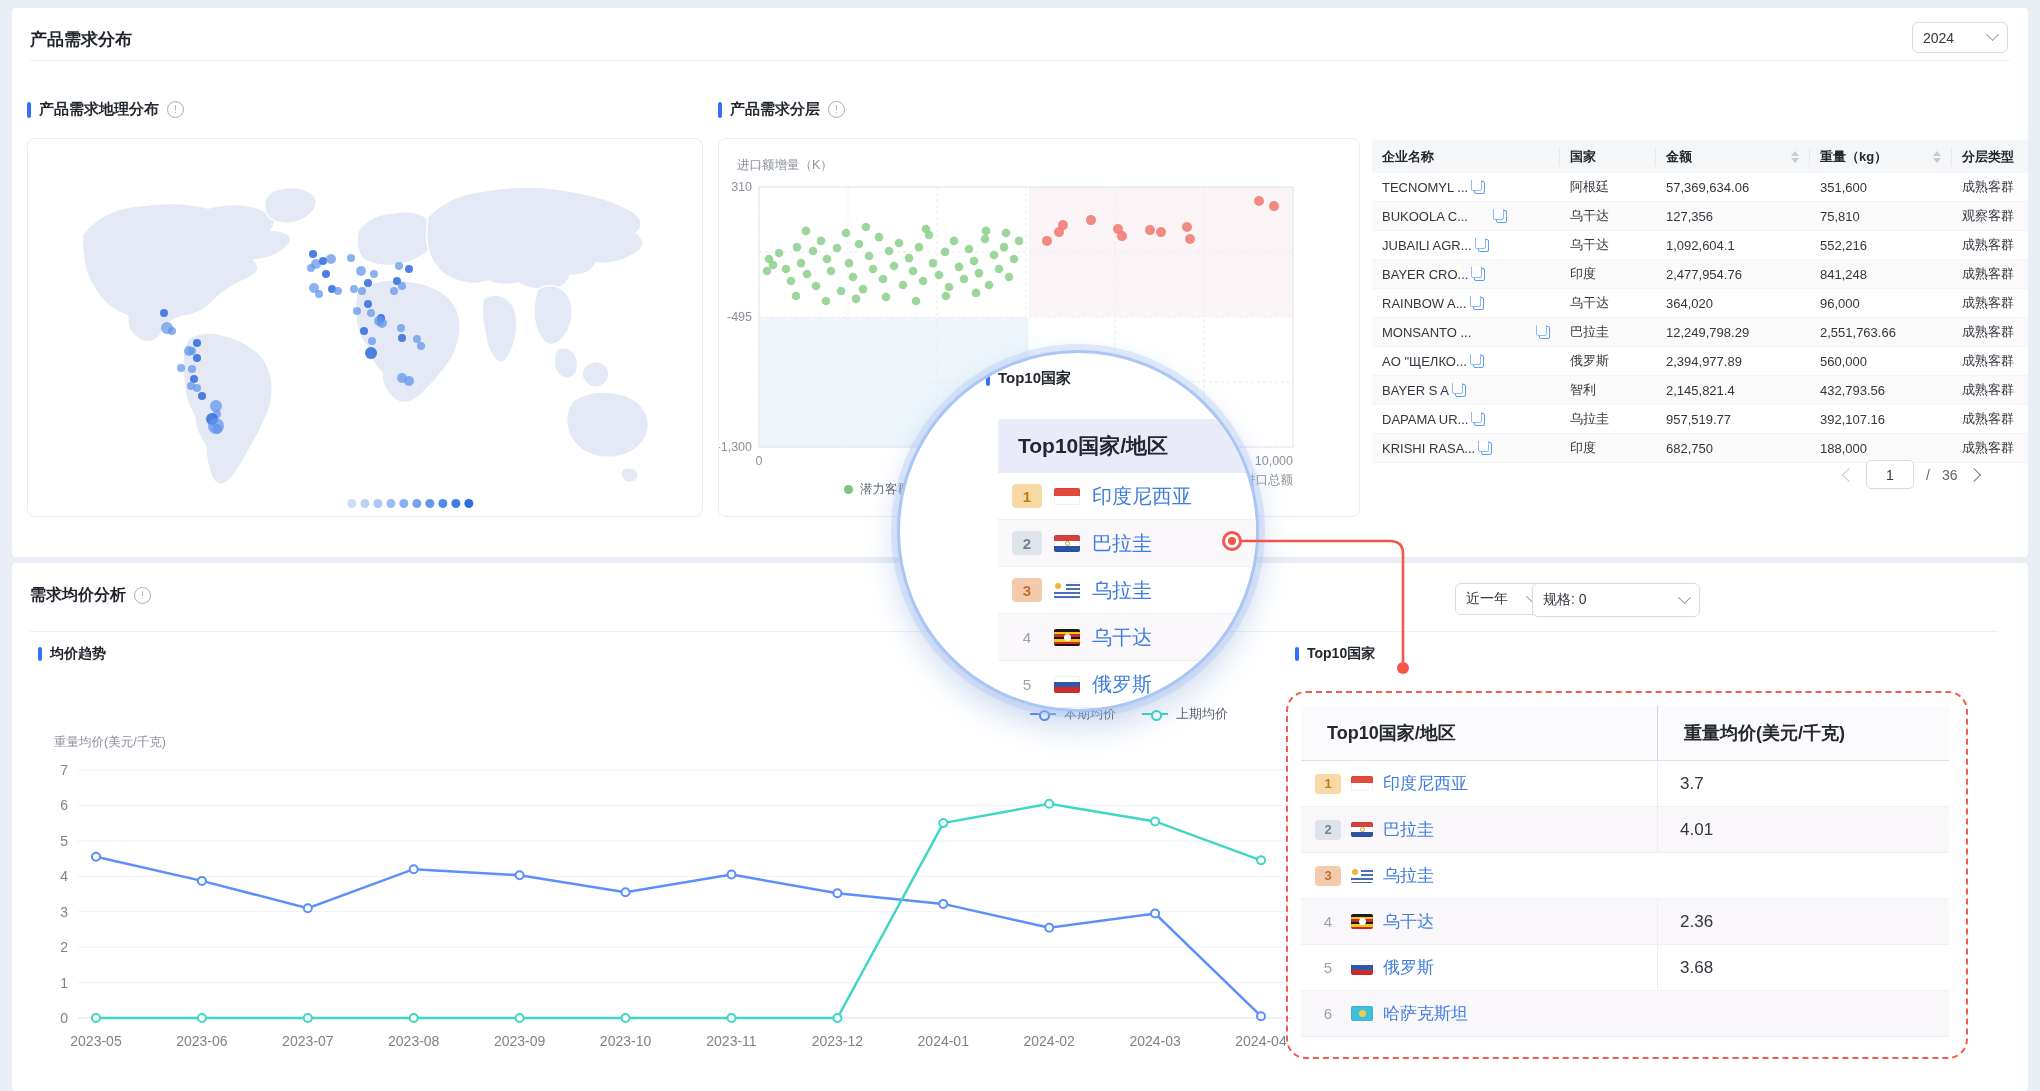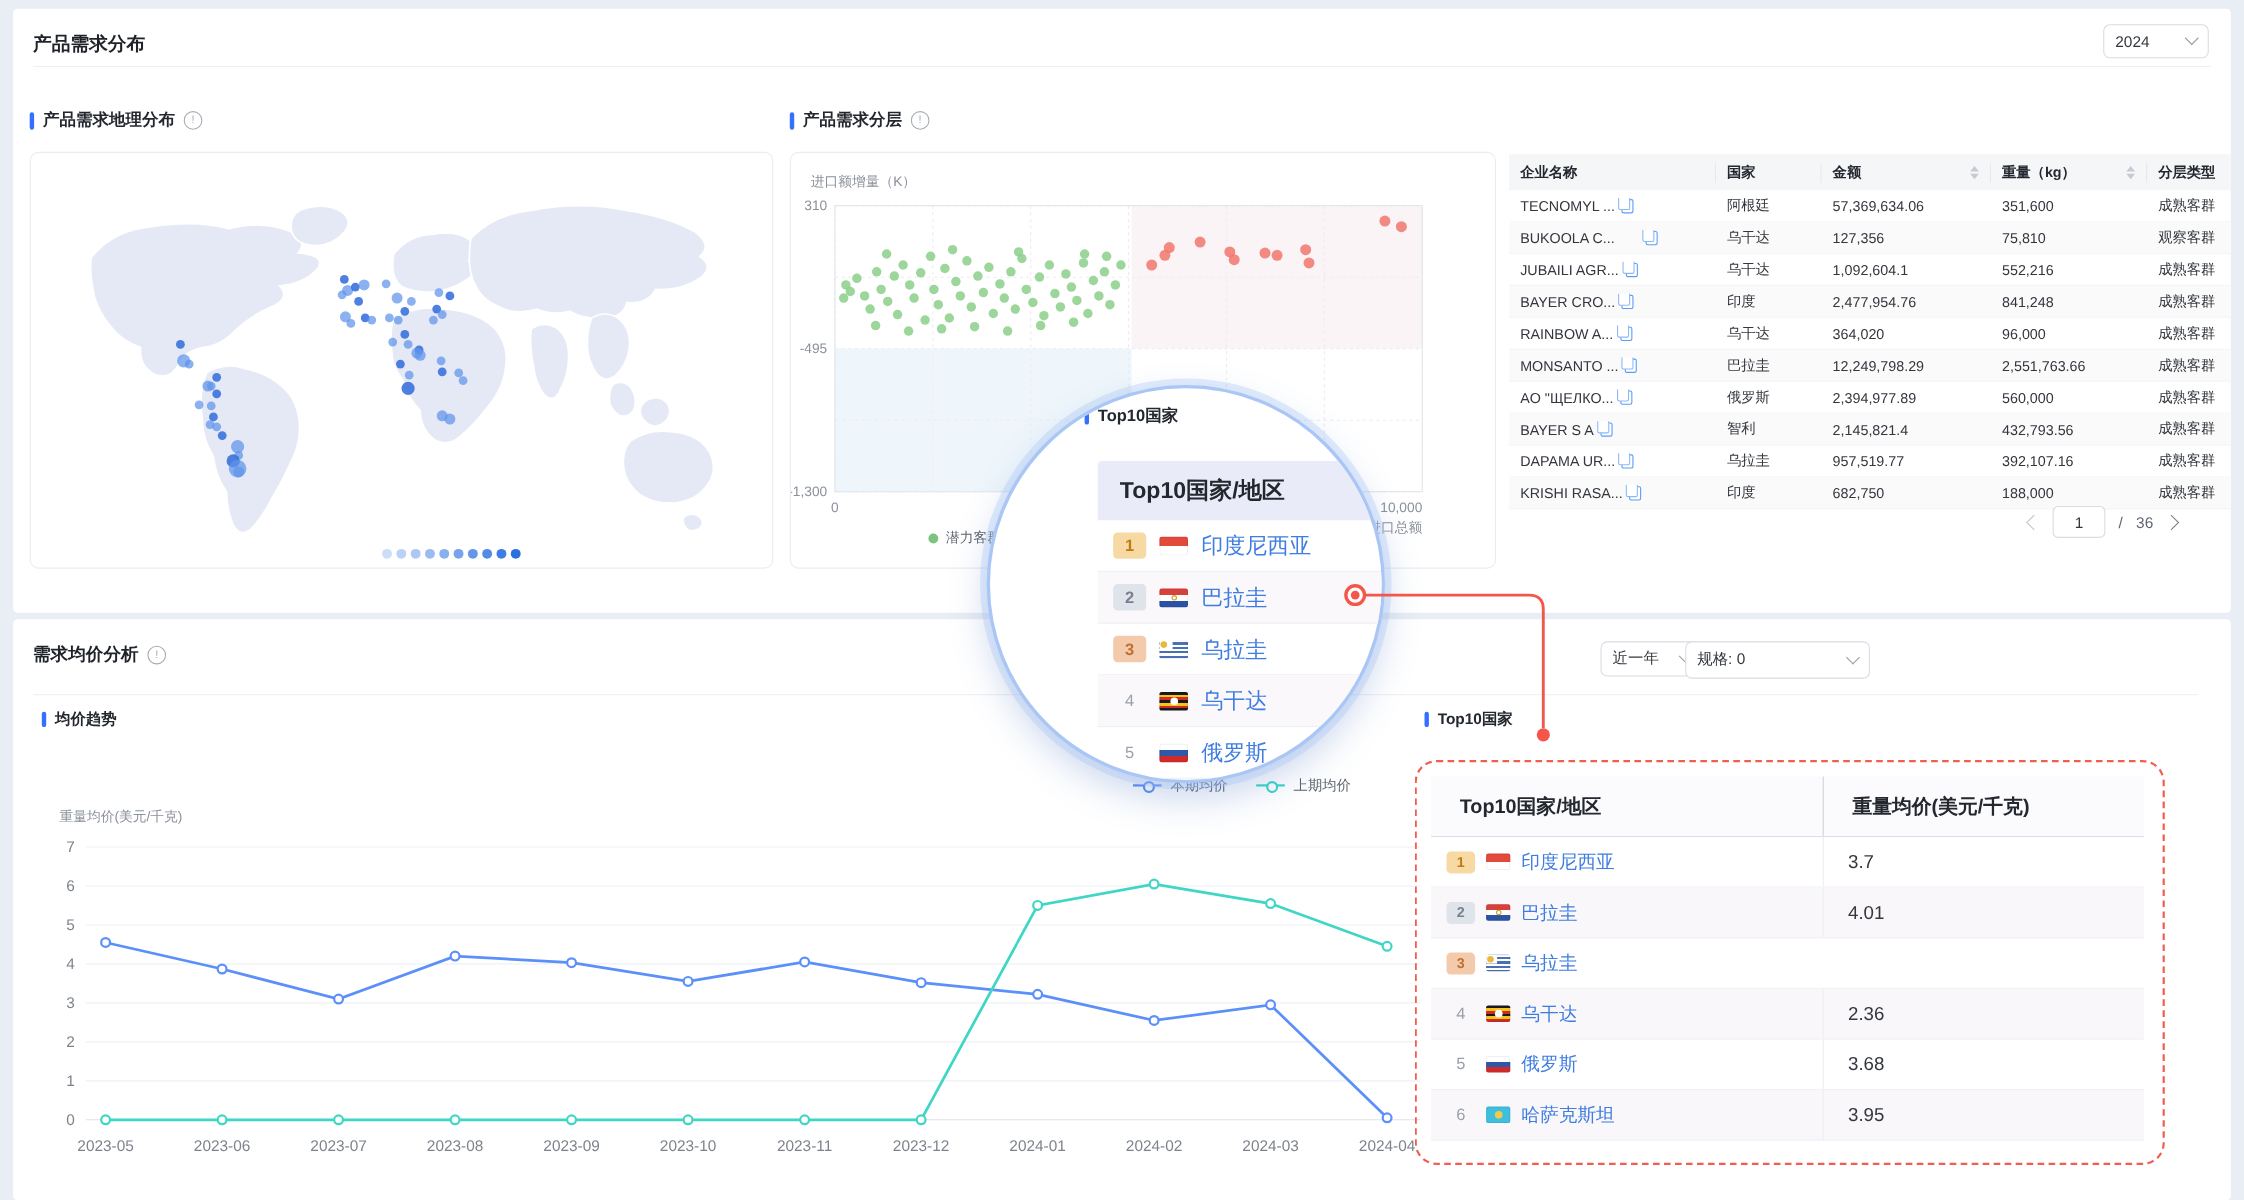--- a/index.html
+++ b/index.html
@@ -409,21 +409,21 @@
             <span>364,020</span>
           </div>
           <div class="cell" style="width: 142px;">
             <span>96,000</span>
           </div>
           <div class="cell" style="width: 76px;">
             <span>成熟客群</span>
           </div>
         </div>
         <div class="tr td-row alt">
-          <div class="cell" style="width: 188px;">
+          <div class="cell" style="width: 188px; justify-content: space-between;">
             <span>MONSANTO ...</span>
             <span class="copy-ic"></span>
           </div>
           <div class="cell" style="width: 96px;">
             <span>巴拉圭</span>
           </div>
           <div class="cell" style="width: 154px;">
             <span>12,249,798.29</span>
           </div>
           <div class="cell" style="width: 142px;">
@@ -665,23 +665,20 @@
             <div class="c2" style="flex: 1 1 0%;">
               <span>3.68</span>
             </div>
           </div>
           <div class="row alt">
             <div class="c1" style="width: 356px; box-sizing: border-box;">
               <span class="rk rkn">6</span>
               <span class="flag flag-kz"></span>
               <span class="country-link">哈萨克斯坦</span>
             </div>
-            <div class="c2" style="flex: 1 1 0%;">
-              <span>3.95</span>
-            </div>
           </div>
         </div>
     </div>
   </div>
 
   <div class="magnifier" style="left:897px;top:350px;width:356px;height:356px;">
     <div class="mag-title" style="left:86px;top:16px;">
       <span class="bar" style="height:15px;"></span>
       <span>Top10国家</span>
     </div>

